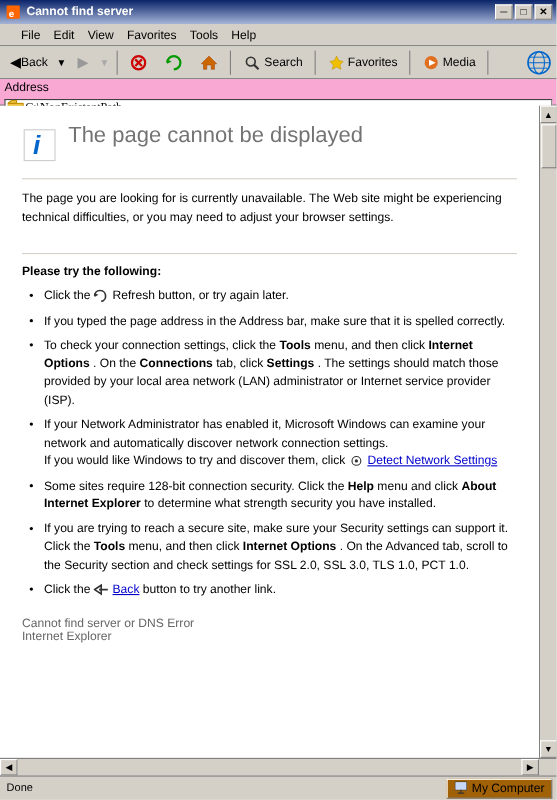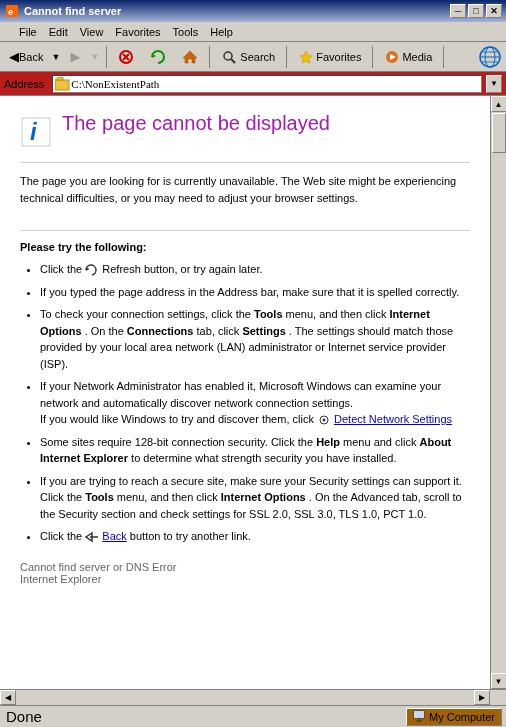--- a/index.html
+++ b/index.html
@@ -117,27 +117,27 @@
       height: 24px;
       padding: 2px 6px;
       background: #d4d0c8;
       border: 1px solid transparent;
       font-size: 11px;
       cursor: pointer;
     }
 
     
     .address-bar {
-      background: #b91c1c;
+      background: #f9a8d4;
       height: 24px;
       display: flex;
-      align-items: center;
       padding: 2px 4px;
       border-bottom: 1px solid #808080;
       gap: 4px;
+      flex-direction: column;
     }
     .address-label {
       font-size: 11px;
       padding-right: 4px;
     }
     .address-input-wrap {
       flex: 1;
       height: 18px;
       background: white;
       border: 1px solid #808080;
@@ -225,21 +225,21 @@
     }
     .info-icon {
       width: 32px;
       height: 32px;
       flex-shrink: 0;
       margin-top: 4px;
     }
     .page-title {
       font-size: 20px;
       font-weight: normal;
-      color: #a21caf;
+      color: #737373;
     }
     .divider {
       border: none;
       border-top: 1px solid #d4d0c8;
       margin: 10px 0;
     }
     .body-text {
       font-size: 11px;
       line-height: 1.5;
       margin-bottom: 24px;
@@ -271,21 +271,21 @@
     .status-bar {
       height: 22px;
       background: #d4d0c8;
       border-top: 1px solid #808080;
       display: flex;
       align-items: center;
       padding: 0 4px;
       justify-content: space-between;
     }
     .status-left {
-      font-size: 15px;
+      font-size: 10px;
       padding-left: 2px;
     }
     .status-right {
       display: flex;
       align-items: center;
       gap: 2px;
       font-size: 11px;
       background: #a16207;
       border: 1px solid #808080;
       border-top-color: #fff;

